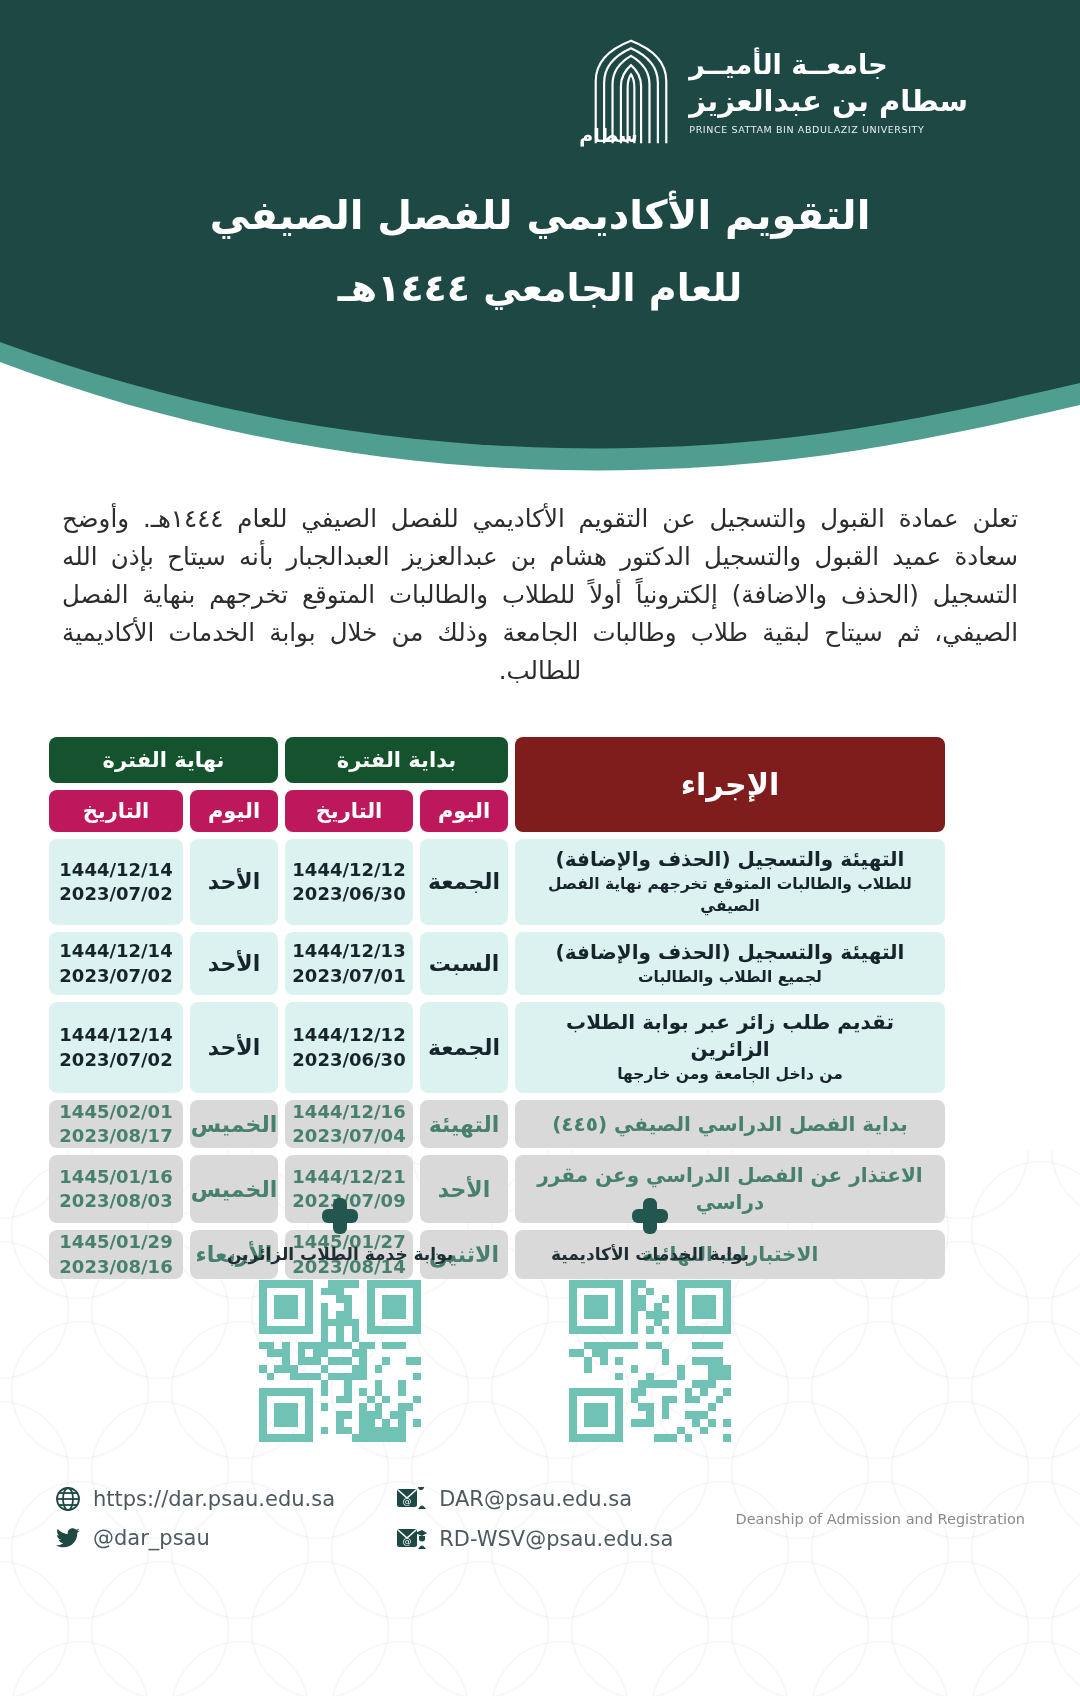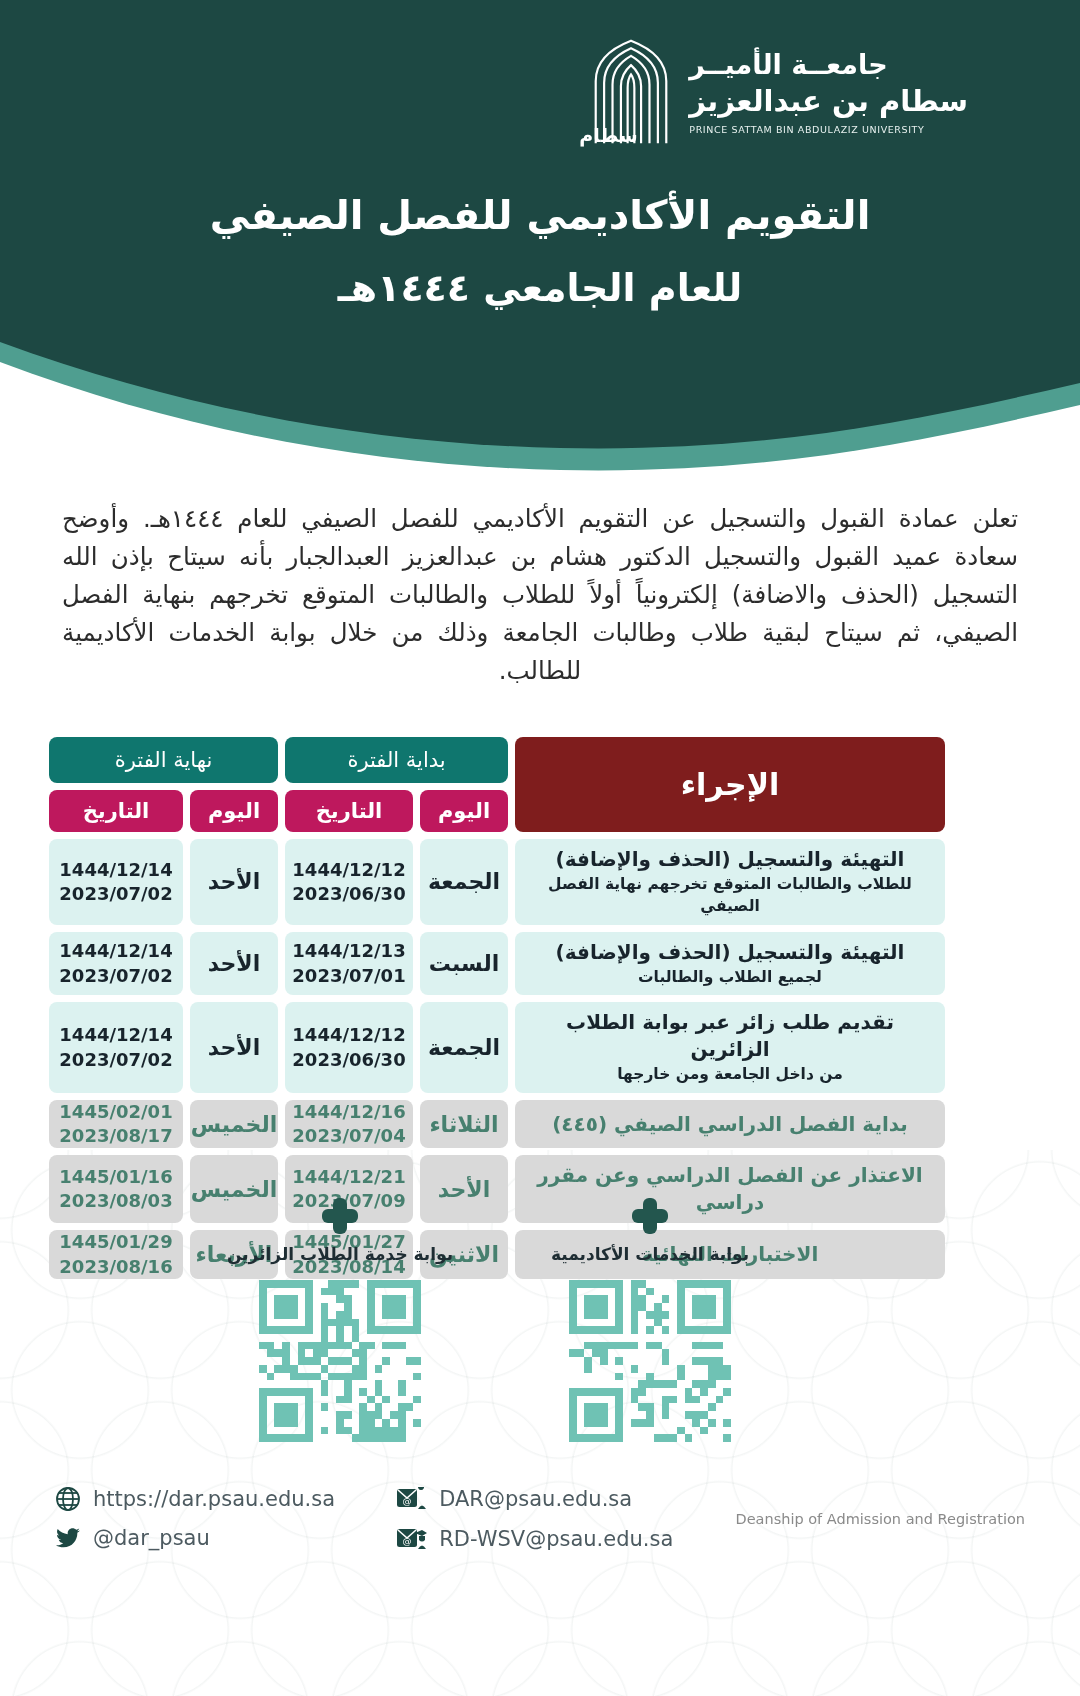--- a/index.html
+++ b/index.html
@@ -44,21 +44,21 @@
     display:grid;
     grid-template-columns:430px 88px 128px 88px 134px;
     gap:7px;
     direction:rtl;
   }
   .cell { border-radius:8px; display:flex; align-items:center; justify-content:center; text-align:center; }
   .h-action {
     grid-column:1; grid-row:1 / span 2; background:#7f1d1d; color:#ffffff;
     font-size:30px; font-weight:bold;
   }
-  .h-group { background:#0f766e; color:#ffffff; font-size:21px; font-weight:normal; min-height:46px; }
+  .h-group { background:#14532d; color:#ffffff; font-size:21px; font-weight:bold; min-height:46px; }
   .g-start { grid-column:2 / span 2; grid-row:1; }
   .g-end   { grid-column:4 / span 2; grid-row:1; }
   .h-sub { background:#be185d; color:#ffffff; font-size:21px; font-weight:bold; min-height:42px; }
   .sub-sday { grid-column:2; grid-row:2; }
   .sub-sdate{ grid-column:3; grid-row:2; }
   .sub-eday { grid-column:4; grid-row:2; }
   .sub-edate{ grid-column:5; grid-row:2; }
 
   .mint { background:#dcf2f0; color:#18242c; }
   .gray { background:#d9d9d9; color:#47806f; }
@@ -193,21 +193,21 @@
     </div>
     <div class="cell day mint">الأحد</div>
     <div class="cell date mint">
       <span>1444/12/14</span>
       <span>2023/07/02</span>
     </div>
 
     <div class="cell act gray">
       <span class="act-main">بداية الفصل الدراسي الصيفي (٤٤٥)</span>
     </div>
-    <div class="cell day gray">الثلاثاء</div>
+    <div class="cell day gray">التهيئة</div>
     <div class="cell date gray">
       <span>1444/12/16</span>
       <span>2023/07/04</span>
     </div>
     <div class="cell day gray">الخميس</div>
     <div class="cell date gray">
       <span>1445/02/01</span>
       <span>2023/08/17</span>
     </div>
 

